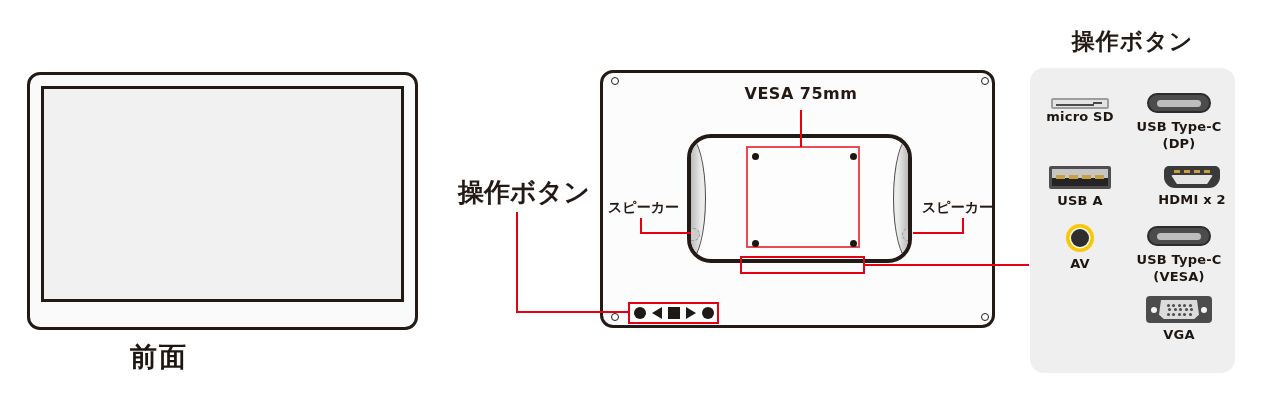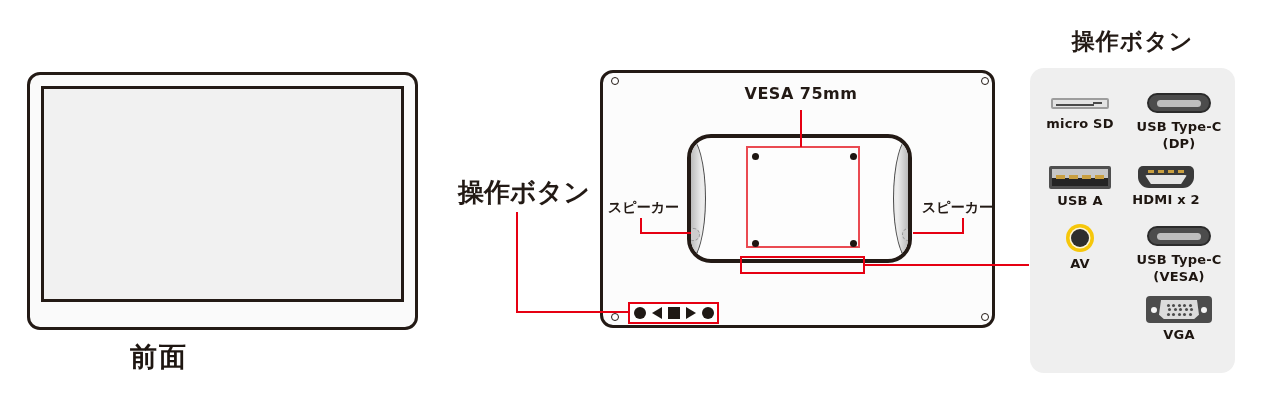--- a/index.html
+++ b/index.html
@@ -67,25 +67,25 @@
   .io-title { position:absolute; left:1030px; top:26px; width:205px; text-align:center;
     font-size:23px; font-weight:bold; letter-spacing:1px; }
   .io-panel { position:absolute; left:1030px; top:68px; width:205px; height:305px;
     background:#efefef; border-radius:14px; }
   .port-item { position:absolute; width:96px; display:flex; flex-direction:column; align-items:center; }
   .port-item .plabel { font-size:13px; font-weight:bold; line-height:1.3; text-align:center;
     letter-spacing:0.2px; color:#1e1611; }
   .pi-1 { left:2px;   top:30px; }
   .pi-2 { left:101px; top:25px; }
   .pi-3 { left:2px;   top:98px; }
-  .pi-4 { left:88px; top:98px; }
+  .pi-4 { left:114px; top:98px; }
   .pi-5 { left:2px;   top:156px; }
   .pi-6 { left:101px; top:158px; }
   .pi-7 { left:101px; top:228px; }
-  .mt7 { margin-top:7px; } .mt6 { margin-top:6px; } .mt5 { margin-top:4px; }
+  .mt7 { } .mt6 { margin-top:6px; } .mt5 { margin-top:4px; }
 
   
   .ic-microsd { position:relative; width:58px; height:11px; border:2px solid #9d9d9d;
     border-radius:2px; background:#e3e3e3; }
   .ic-microsd .sd-line { position:absolute; left:3px; top:3.5px; width:38px; height:2px; background:#4a4a4a; }
   .ic-microsd .sd-tab  { position:absolute; right:5px; top:2px;  width:9px;  height:2px; background:#4a4a4a; }
 
   .ic-usbc { position:relative; width:64px; height:20px; background:#4c4c4c;
     border:2px solid #2b2b2b; border-radius:11px; }
   .ic-usbc .inner { position:absolute; inset:0; margin:auto; width:44px; height:7px;

